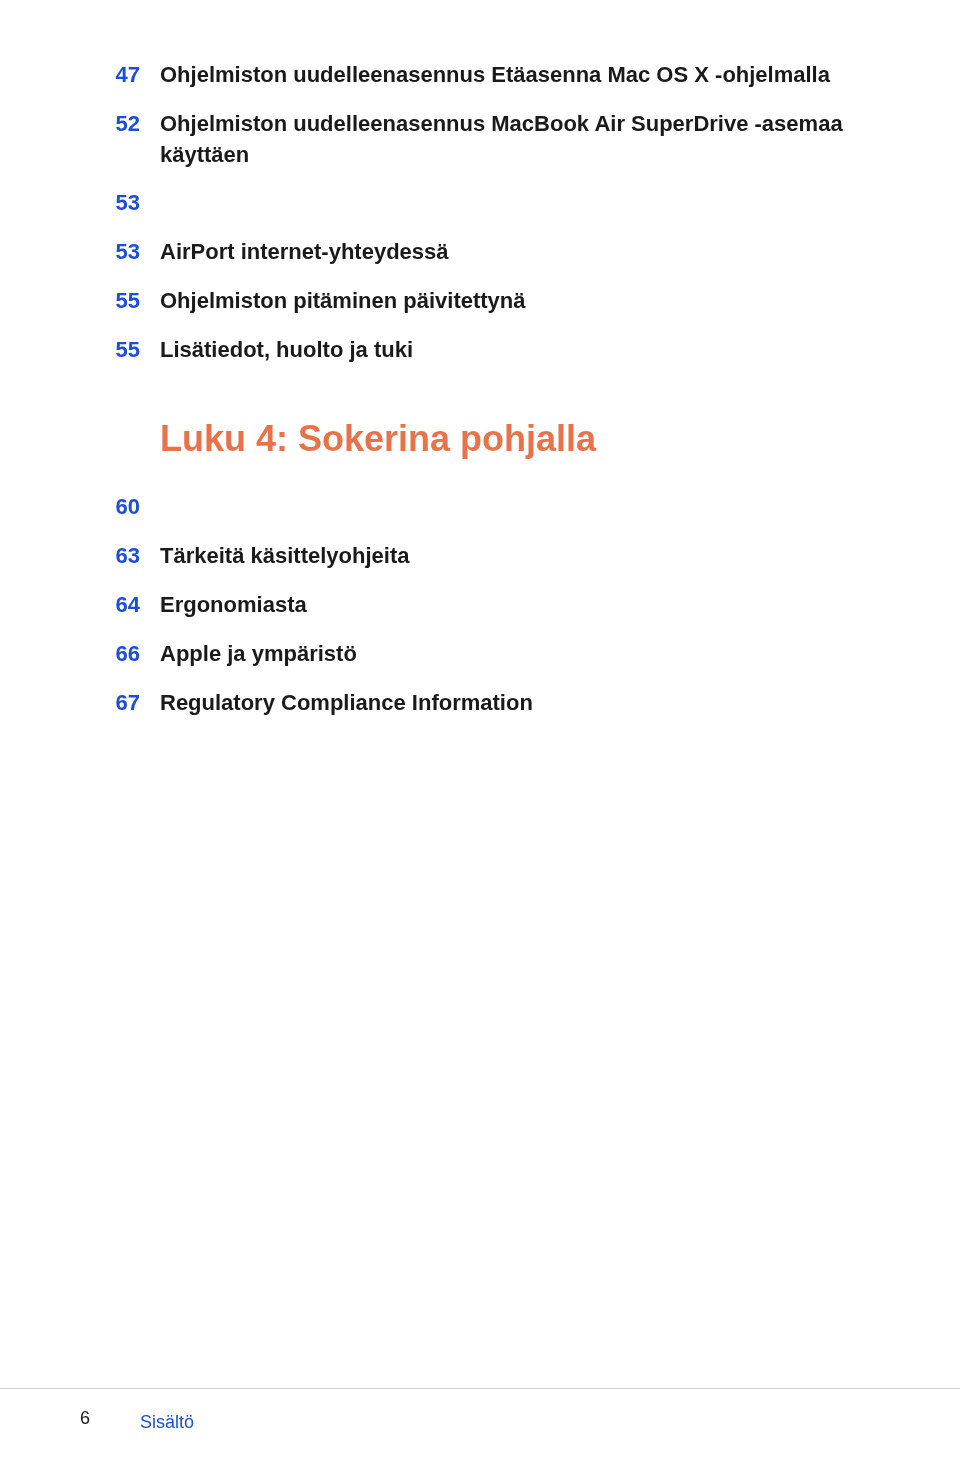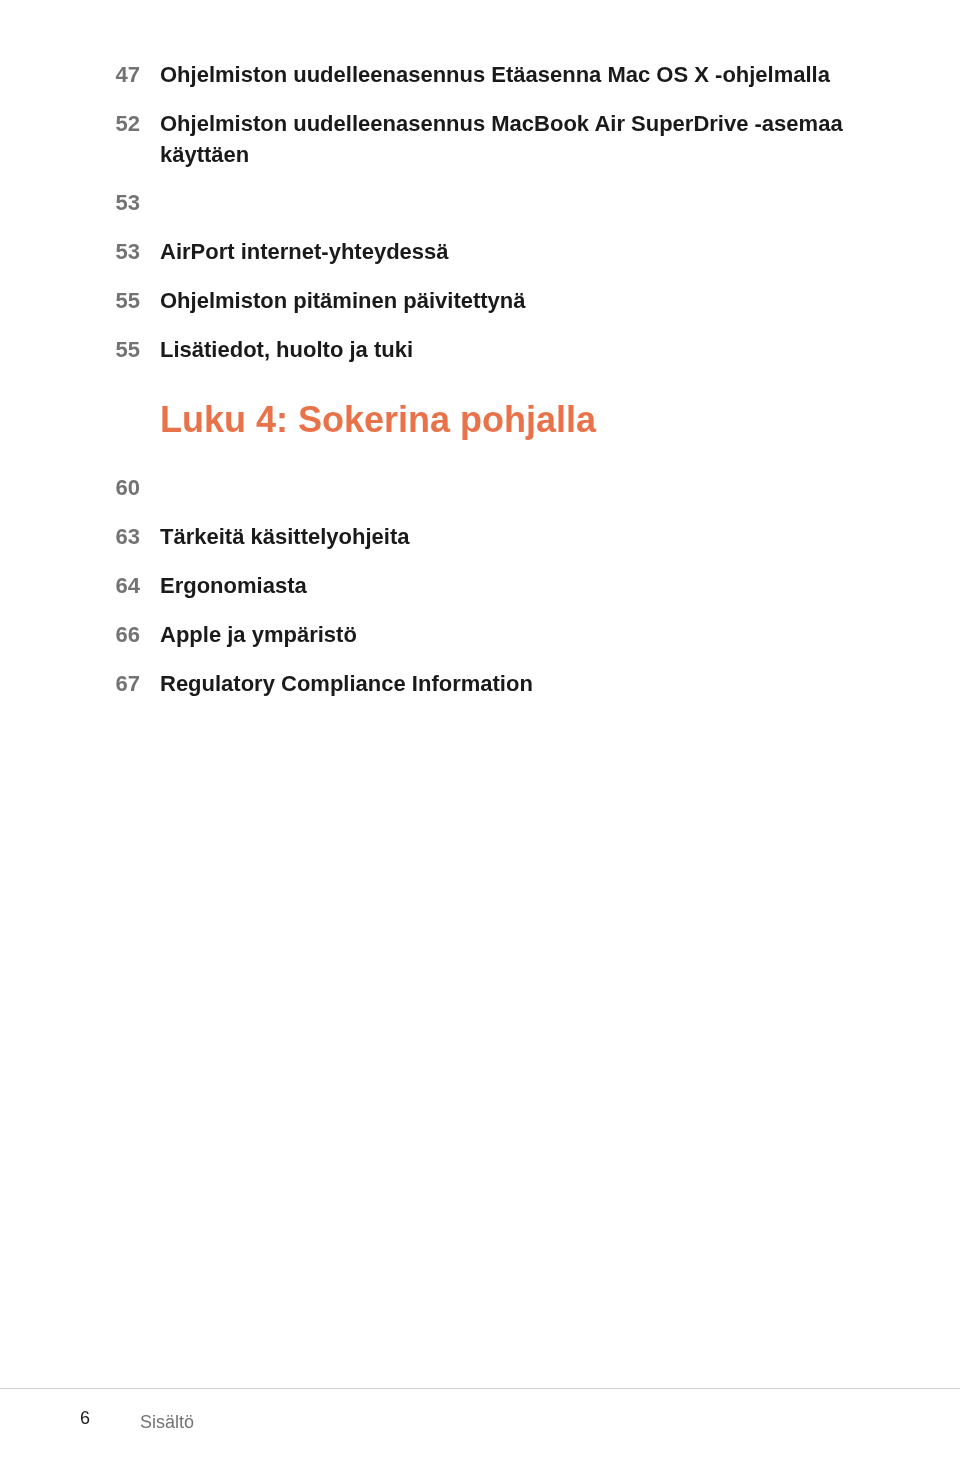--- a/index.html
+++ b/index.html
@@ -27,34 +27,34 @@
       align-items: baseline;
       margin-bottom: 18px;
       font-size: 22px;
       line-height: 1.4;
     }
 
     .toc-entry .page-num {
       min-width: 60px;
       font-weight: bold;
       font-size: 22px;
-      color: #737373;
+      color: #1d4ed8;
       text-align: right;
       margin-right: 20px;
       flex-shrink: 0;
     }
 
     .toc-entry .entry-text {
       font-size: 22px;
       color: #1a1a1a;
       font-weight: bold;
     }
 
     .chapter-heading {
-      margin: 31px 0 30px 0;
+      margin: 50px 0 30px 0;
       padding-left: 80px;
     }
 
     .chapter-heading h2 {
       font-size: 36px;
       font-weight: bold;
       color: #e8734a;
       line-height: 1.3;
     }
 
@@ -71,21 +71,21 @@
     }
 
     .footer-page-num {
       font-size: 18px;
       color: #1a1a1a;
       min-width: 40px;
     }
 
     .footer-title {
       font-size: 18px;
-      color: #737373;
+      color: #1d4ed8;
       margin-left: 20px;
       margin-top: 8px;
     }
   </style>
 </head>
 <body>
 
 <div class="page-content">
 
   <div id="main-entries">

